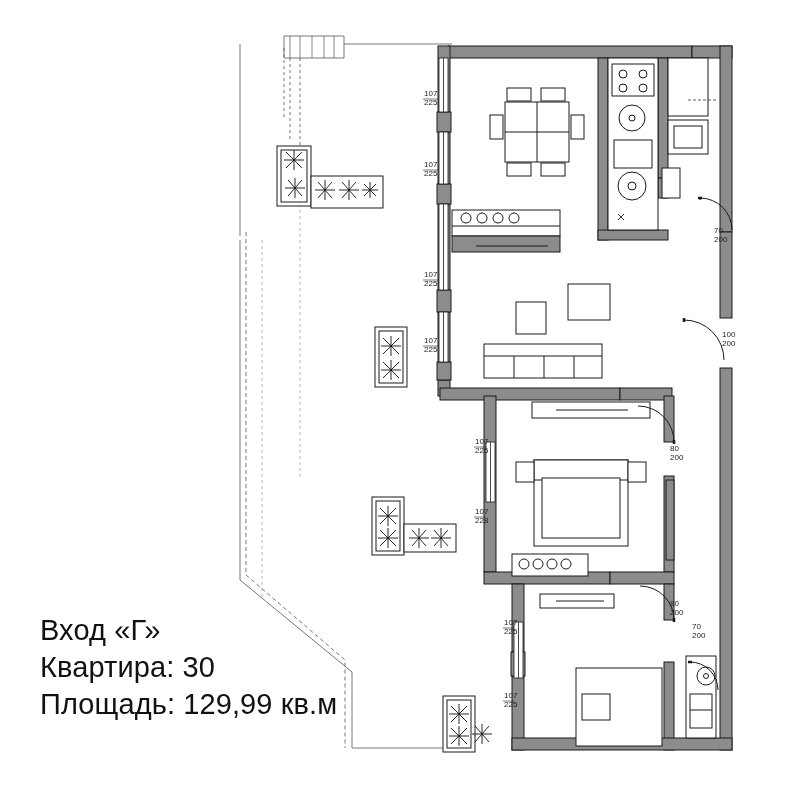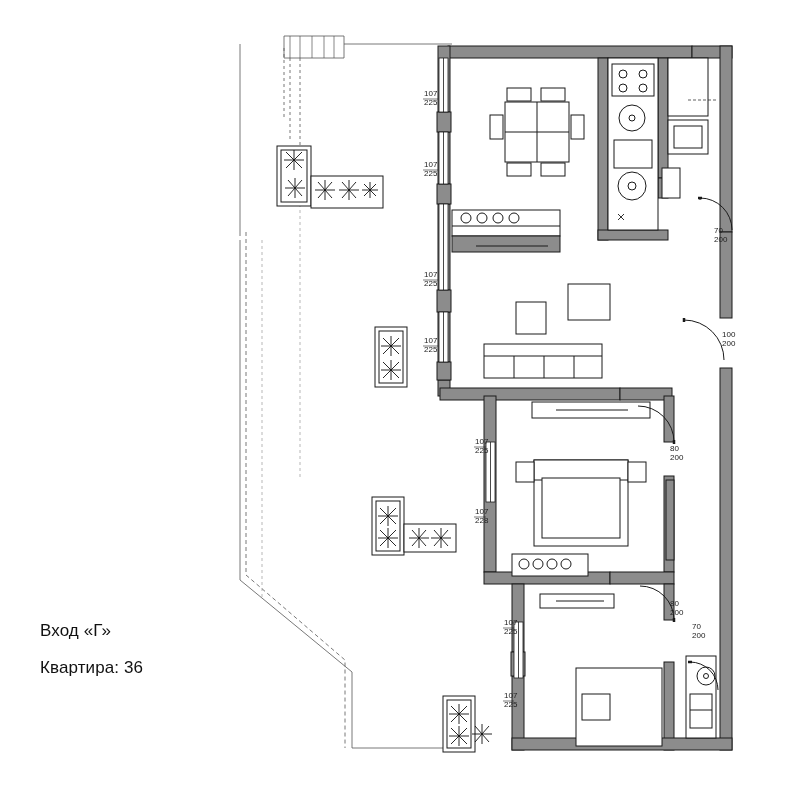--- a/index.html
+++ b/index.html
@@ -27,21 +27,21 @@
     width: 800px;
     height: 800px;
   }
   .info-block {
     position: absolute;
     left: 40px;
     top: 612px;
     width: 420px;
   }
   .info-line {
-    font-size: 17px;
+    font-size: 29px;
     line-height: 37px;
     color: #111111;
     white-space: nowrap;
     letter-spacing: 0.1px;
   }
   .dim-label {
     font-family: "Liberation Sans", sans-serif;
     font-size: 8px;
     fill: #222222;
   }
@@ -369,16 +369,17 @@
       <g>
         <text class="dim-label" x="692" y="629">70</text>
         <text class="dim-label" x="692" y="638">200</text>
       </g>
     </g>
 
   </svg>
 
   <div class="info-block">
     <div class="info-line">Вход «Г»</div>
-    <div class="info-line">Квартира: 36</div>
+    <div class="info-line">Квартира: 30</div>
+    <div class="info-line">Площадь: 129,99 кв.м</div>
   </div>
 
 </div>
 
 </body></html>

